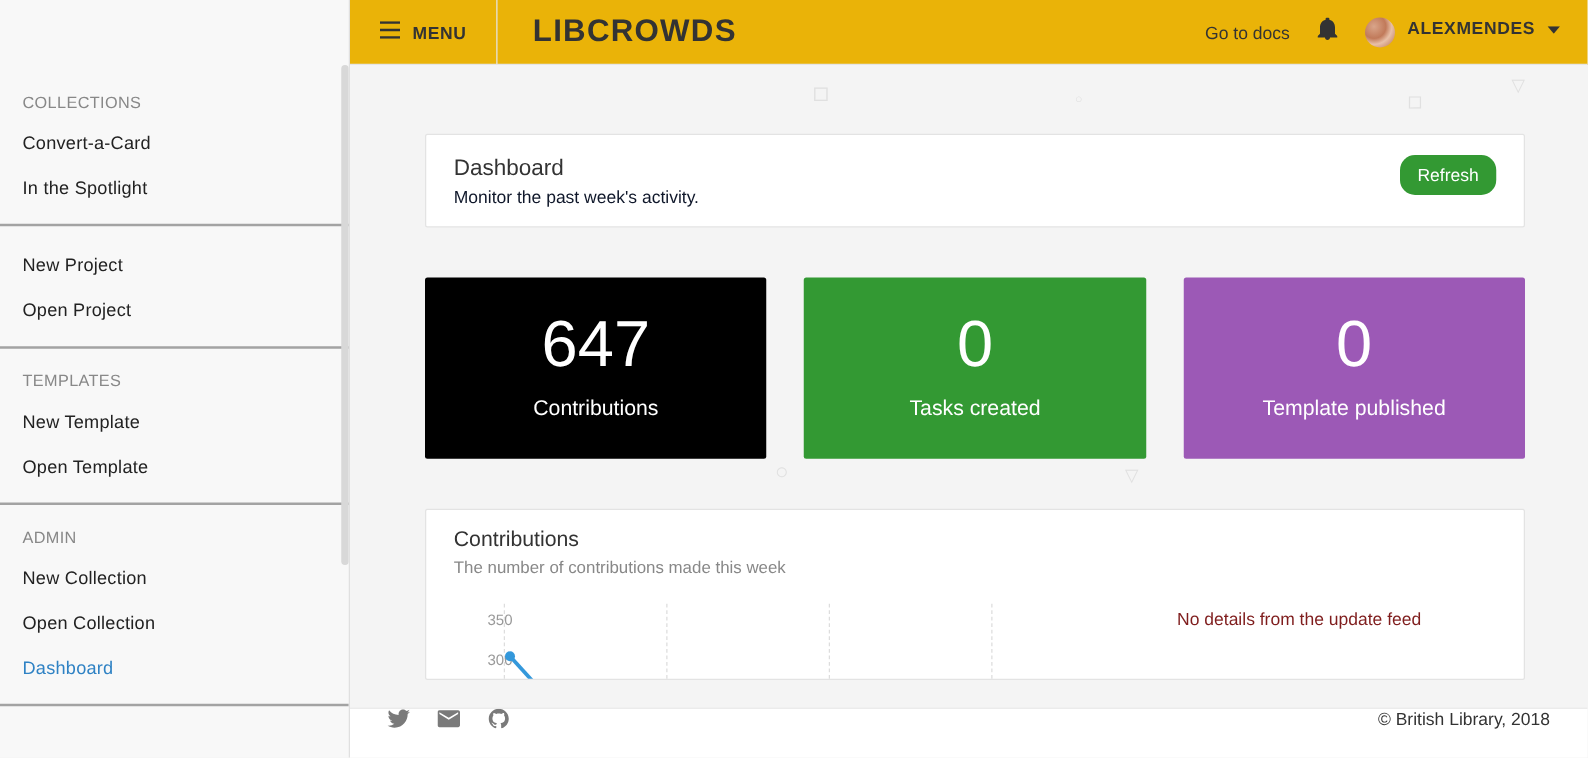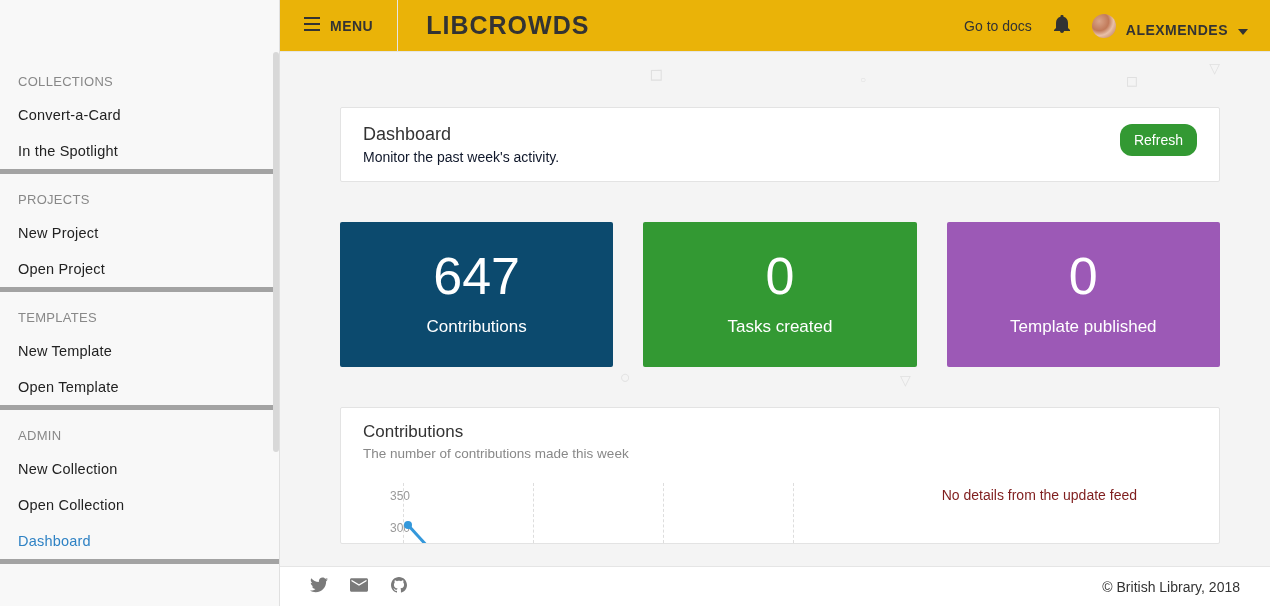--- a/index.html
+++ b/index.html
@@ -1,61 +1,61 @@
 <!DOCTYPE html>
 <html><head>
 <meta charset="utf-8">
 <style>
 * { box-sizing: border-box; margin: 0; padding: 0; }
 body { font-family: -apple-system, BlinkMacSystemFont, "Segoe UI", Helvetica, Arial, sans-serif; background: #f4f4f4; color: #333; width: 1270px; height: 606px; overflow: hidden; position: relative; }
 
 .topbar { position: absolute; top: 0; left: 0; right: 0; height: 52px; background: #eab308; border-bottom: 1px solid #e5e5e5; display: flex; align-items: center; z-index: 20; }
 .sidebar { position: absolute; top: 0; left: 0; width: 280px; height: 606px; background: #f8f8f8; border-right: 1px solid #e0e0e0; z-index: 25; overflow-y: auto; }
 .main { position: absolute; top: 52px; left: 280px; right: 0; bottom: 40px; overflow-y: auto; padding: 0; }
-.footer { position: absolute; bottom: 0; left: 280px; right: 0; height: 40px; background: #fff; border-top: 1px solid #e5e5e5; display: flex; align-items: center; padding: 0 30px; z-index: 20; }
+.footer { position: absolute; bottom: 0; left: 280px; right: 0; height: 40px; background: #fff; border-top: 1px solid #e5e5e5; display: flex; padding: 0 30px; z-index: 20; }
 
 .close-btn { width: 280px; display: flex; justify-content: flex-end; align-items: center; padding-right: 18px; font-weight: 700; font-size: 14px; letter-spacing: 0.5px; cursor: pointer; background: #f8f8f8; height: 52px; border-bottom: 1px solid #e5e5e5; }
 .close-btn span.icon { margin-left: 10px; font-size: 16px; }
 
 .menu-btn { display: flex; align-items: center; padding: 0 24px; font-weight: 700; font-size: 14px; letter-spacing: 0.5px; cursor: pointer; height: 52px; border-right: 1px solid #e5e5e5; }
 .menu-btn .burger { margin-right: 10px; }
 .burger svg { width: 16px; height: 14px; }
 
 .logo { font-weight: 900; font-size: 25px; letter-spacing: 1px; padding: 0 28px; }
 
 .topbar-right { margin-left: auto; display: flex; align-items: center; padding-right: 22px; gap: 22px; }
 .docs-link { font-size: 14px; cursor: pointer; }
 .bell { cursor: pointer; }
 .bell svg { width: 16px; height: 18px; }
-.user { display: flex; align-items: flex-end; gap: 10px; cursor: pointer; font-weight: 700; letter-spacing: 0.5px; font-size: 14px; }
+.user { display: flex; align-items: flex-start; gap: 10px; cursor: pointer; font-weight: 700; letter-spacing: 0.5px; font-size: 14px; }
 .avatar { width: 24px; height: 24px; border-radius: 50%; background: radial-gradient(circle at 30% 30%, #d9a58a, #c17a5a 40%, #e8c0a8 60%, #b56a4a); }
 .caret-down svg { width: 10px; height: 6px; }
 
 .side-scroll-track { position: absolute; top: 52px; right: 0; width: 6px; height: 400px; background: #d8d8d8; border-radius: 3px; }
 
-.side-section { padding-top: 14px; border-bottom: 5px solid #a3a3a3; }
+.side-section { padding-top: 14px; border-bottom: 2px solid #a3a3a3; padding-bottom: 10px; }
 .side-section:first-of-type { padding-top: 18px; }
 .side-header { color: #888; font-size: 13px; font-weight: 500; letter-spacing: 0.3px; padding: 4px 18px 8px; }
 .side-item { padding: 10px 18px; font-size: 14.5px; letter-spacing: 0.2px; cursor: pointer; color: #222; }
 .side-item.active { color: #2f82c4; }
 
 .content-pad { padding: 55px 50px 20px 60px; position: relative; }
 .deco { position: absolute; color: #e0e0e0; pointer-events: none; }
 
 .panel { background: #fff; border: 1px solid #e3e3e3; border-radius: 2px; }
 .panel-header { padding: 16px 22px; display: flex; align-items: flex-start; }
 .panel-title { font-size: 18px; font-weight: 500; color: #333; margin-bottom: 4px; }
 .panel-sub { font-size: 14px; color: #0f172a; }
 .refresh-btn { margin-left: auto; background: #339933; color: #fff; border: none; padding: 8px 14px; font-size: 14px; border-radius: 12px; cursor: pointer; }
 
 .stats-row { display: flex; gap: 30px; margin: 40px 0; }
 .stat-card { flex: 1; color: #fff; text-align: center; padding: 26px 10px 30px; border-radius: 2px; }
 .stat-value { font-size: 52px; font-weight: 300; line-height: 1.1; }
 .stat-label { font-size: 17px; margin-top: 12px; }
-.card-blue { background: #0c4a6e; }
+.card-blue { background: #000000; }
 .card-green { background: #339933; }
 .card-purple { background: #9c59b6; }
 
 .chart-panel { background: #fff; border: 1px solid #e3e3e3; border-radius: 2px; }
 .chart-header { padding: 14px 22px 10px; }
 .chart-title { font-size: 17px; color: #333; margin-bottom: 4px; }
 .chart-sub { font-size: 13.5px; color: #888; }
 .chart-body { display: flex; padding: 12px 22px 0; align-items: flex-start; }
 .chart-area { position: relative; width: 420px; height: 60px; }
 .feed-msg { margin-left: auto; padding-right: 60px; padding-top: 4px; font-size: 14px; color: #7f1d1d; }
@@ -109,21 +109,20 @@
 <div class="sidebar">
   <div style="height:52px"></div>
   <div class="side-scroll-track"></div>
   <div id="sidebar-body">
       <div class="side-section">
         <div class="side-header">COLLECTIONS</div>
         <div class="side-item">Convert-a-Card</div>
         <div class="side-item">In the Spotlight</div>
       </div>
       <div class="side-section">
-        <div class="side-header">PROJECTS</div>
         <div class="side-item">New Project</div>
         <div class="side-item">Open Project</div>
       </div>
       <div class="side-section">
         <div class="side-header">TEMPLATES</div>
         <div class="side-item">New Template</div>
         <div class="side-item">Open Template</div>
       </div>
       <div class="side-section">
         <div class="side-header">ADMIN</div>

